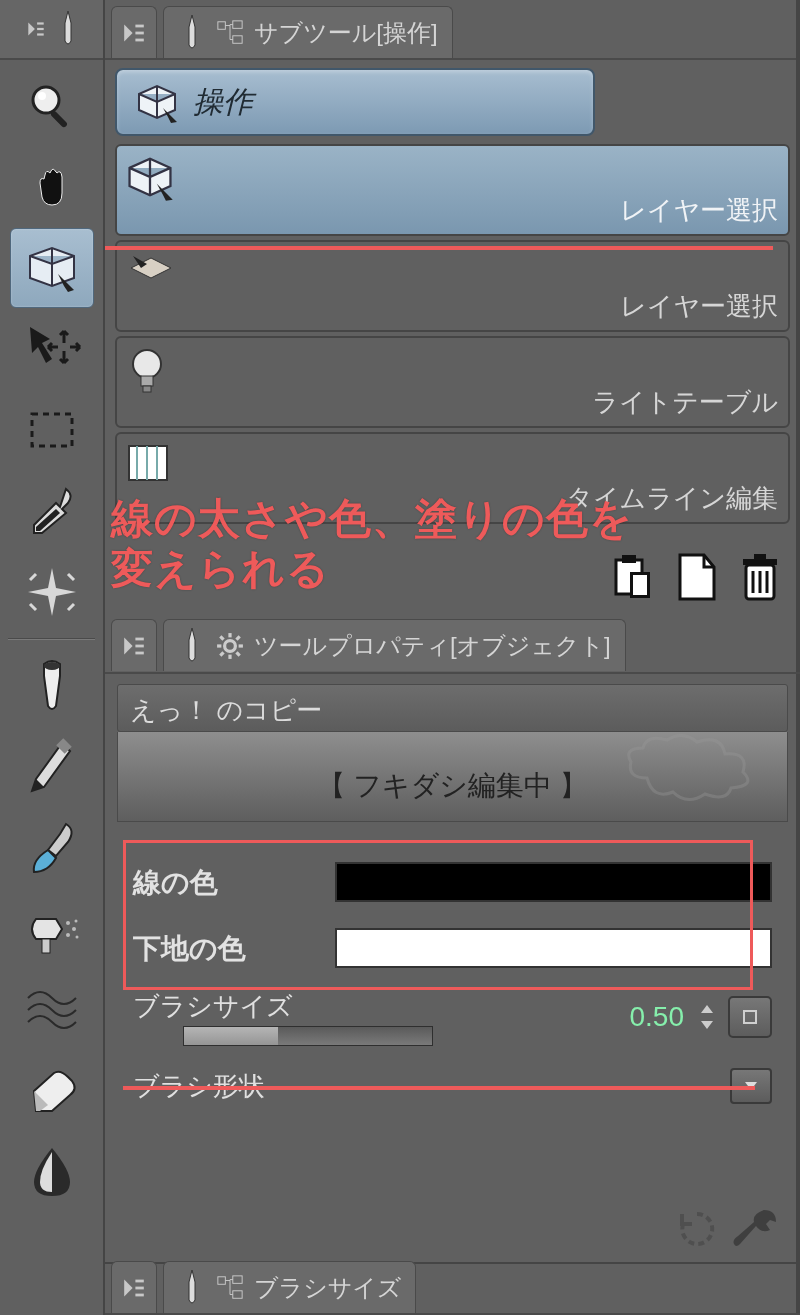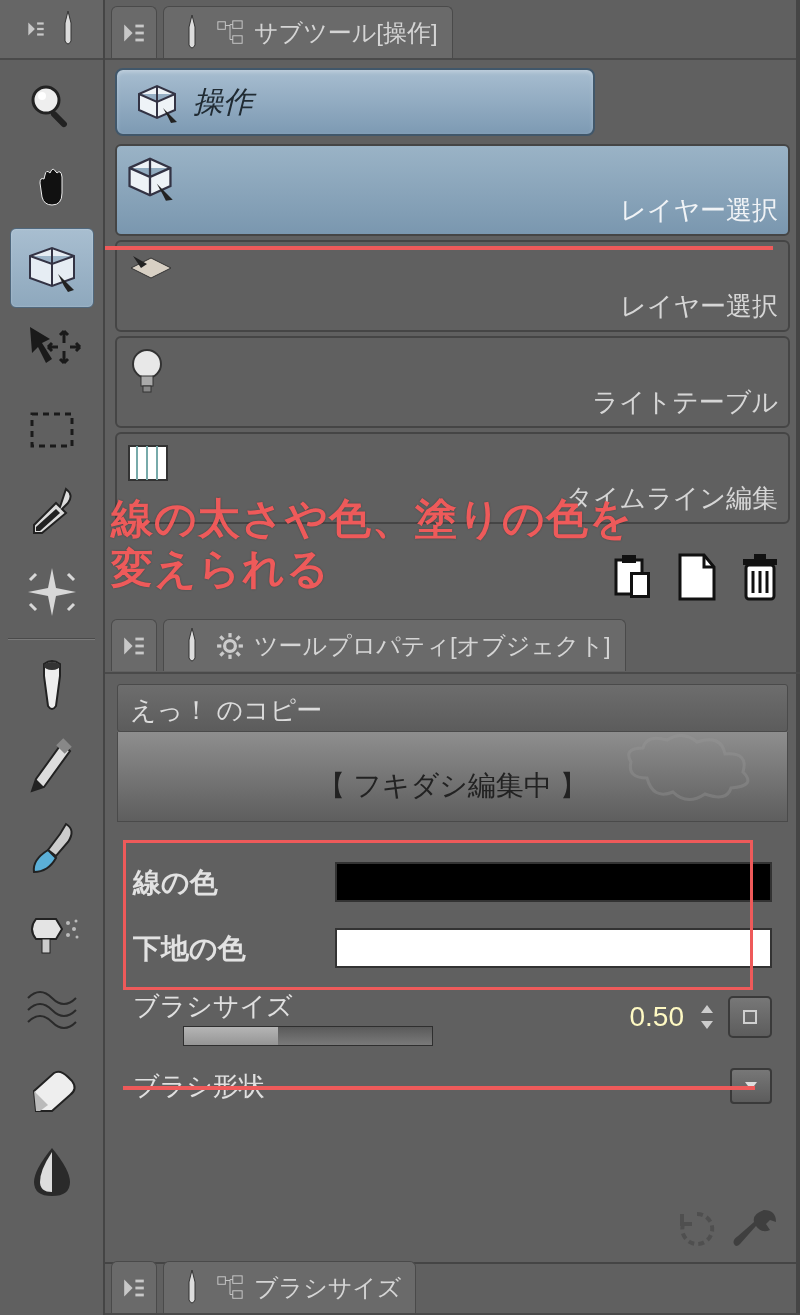--- a/index.html
+++ b/index.html
@@ -180,21 +180,21 @@
     width: 250px; height:20px;
     border:1px solid #2f2f2f;
     background: linear-gradient(#5a5a5a,#7a7a7a);
     position:relative;
     margin-left: 50px;
   }
   .slider-fill {
     position:absolute; left:0; top:0; bottom:0; width:38%;
     background: linear-gradient(#b5b5b5,#959595);
   }
-  .brush-val { color:#fef9c3; font-size:28px; margin-right:2px; }
+  .brush-val { color:#86efac; font-size:28px; margin-right:2px; }
   .spinner {
     width:22px; display:flex; flex-direction:column; gap:2px;
   }
   .spinner div { height:14px; display:flex; align-items:center; justify-content:center; }
   .sqbtn {
     width:44px; height:42px; border:2px solid #3a3a3a; border-radius:5px;
     background:linear-gradient(#777,#5d5d5d);
     display:flex; align-items:center; justify-content:center;
   }
   .sqbtn.preview .dot { width:14px;height:14px;border:2px solid #d0d0d0; }

